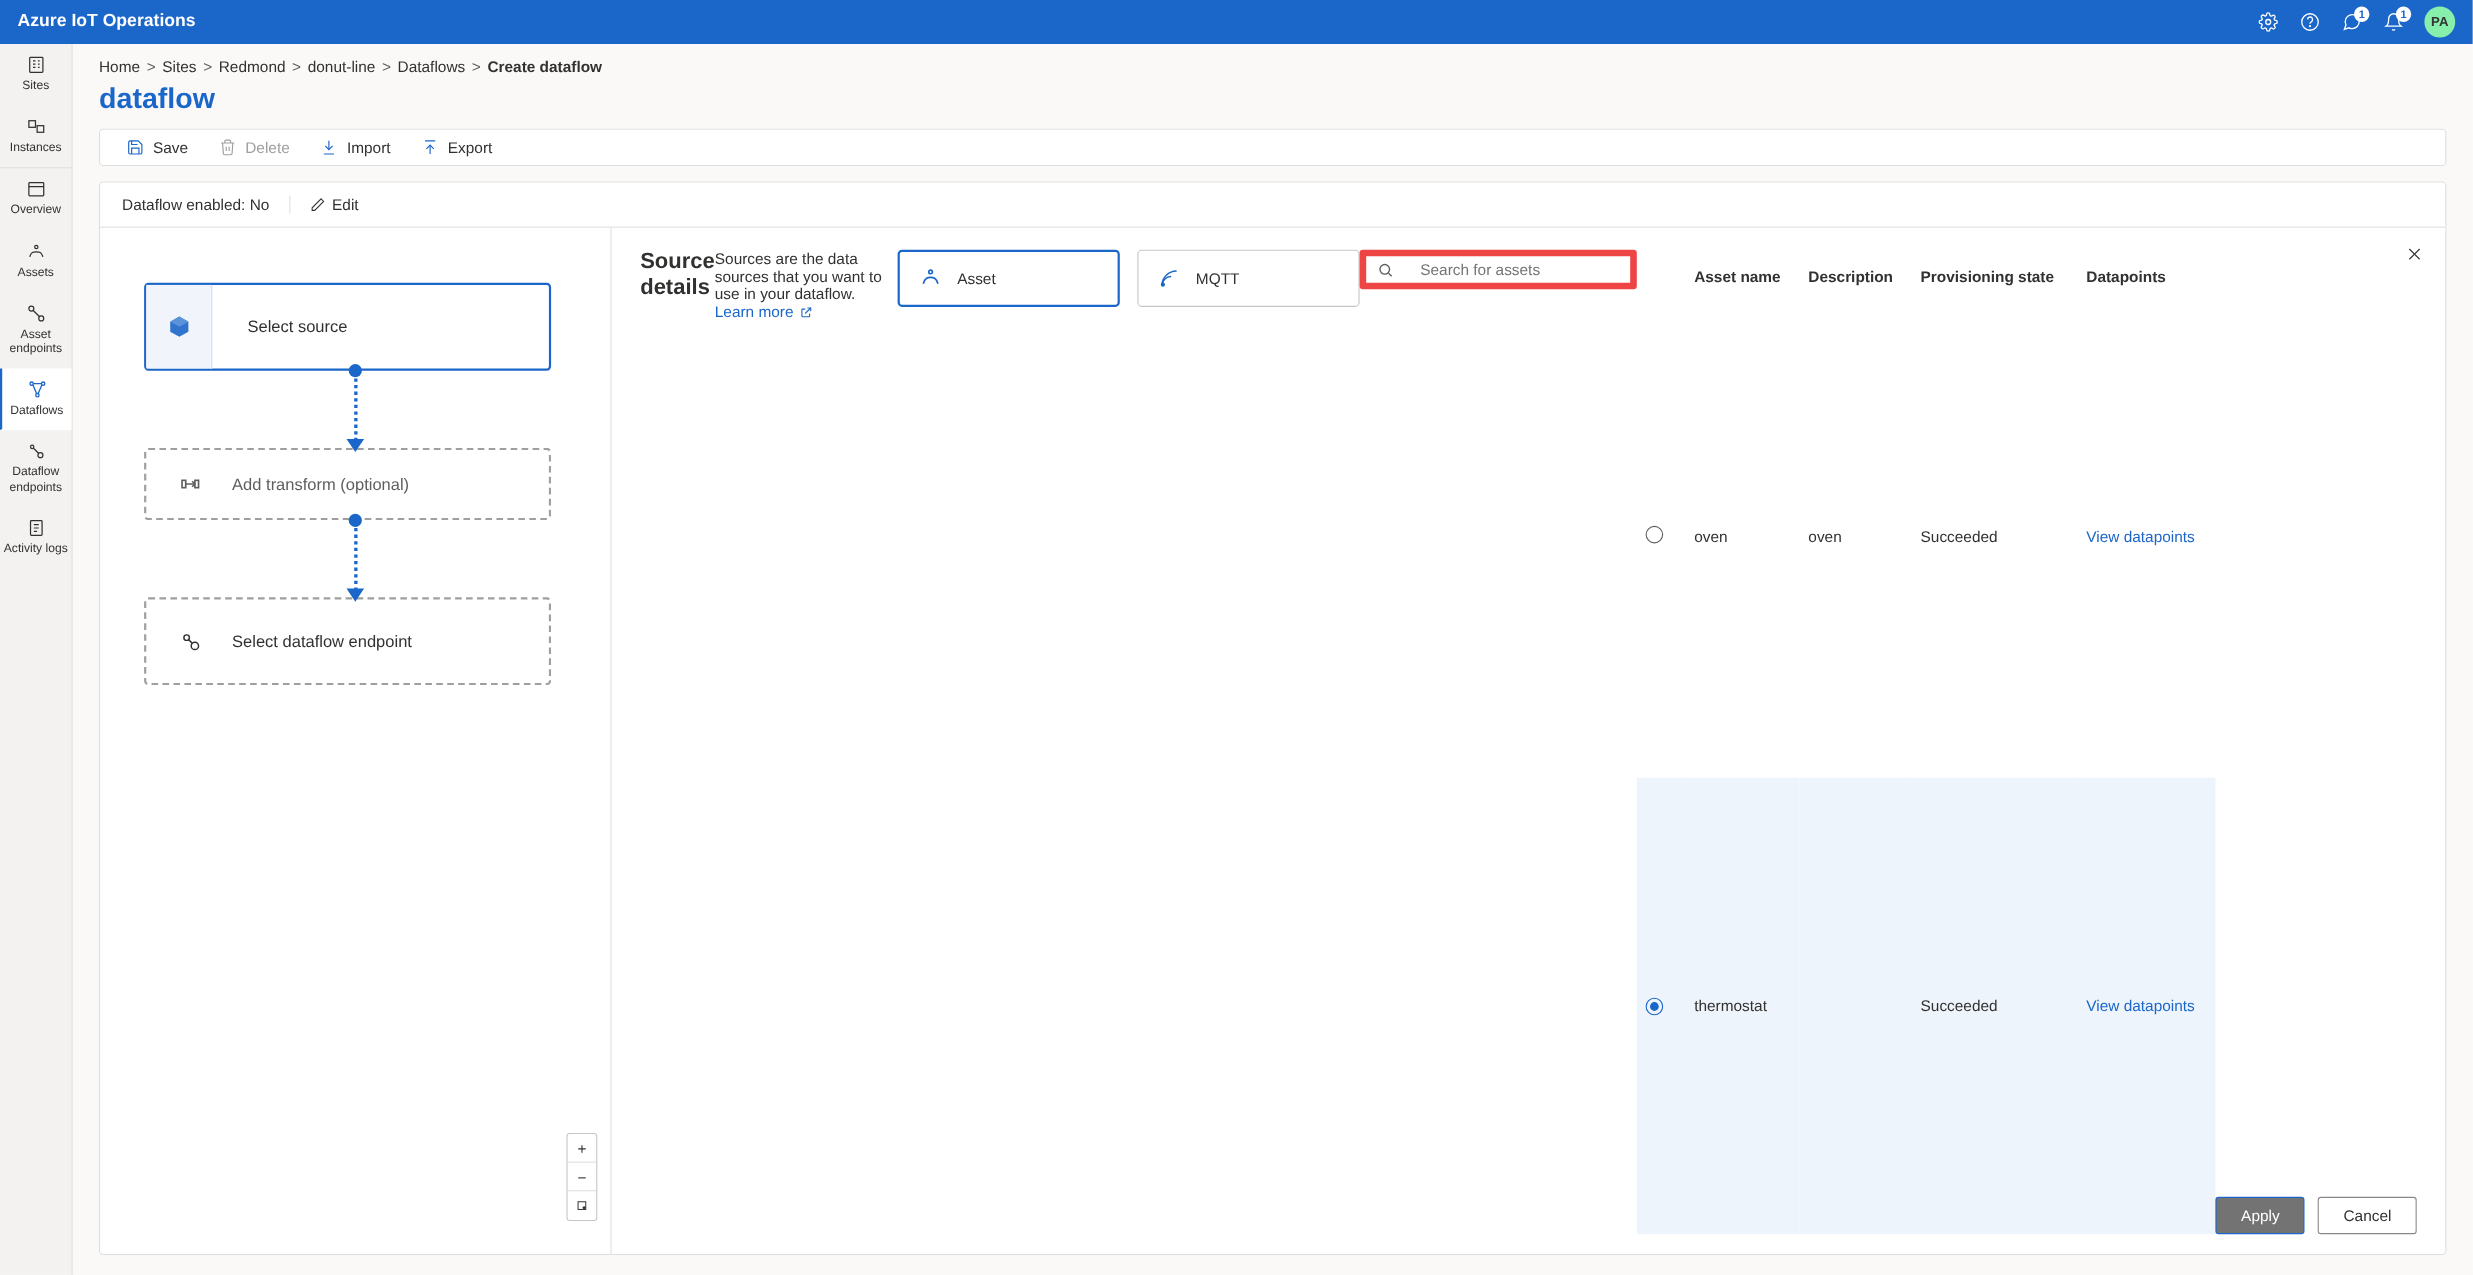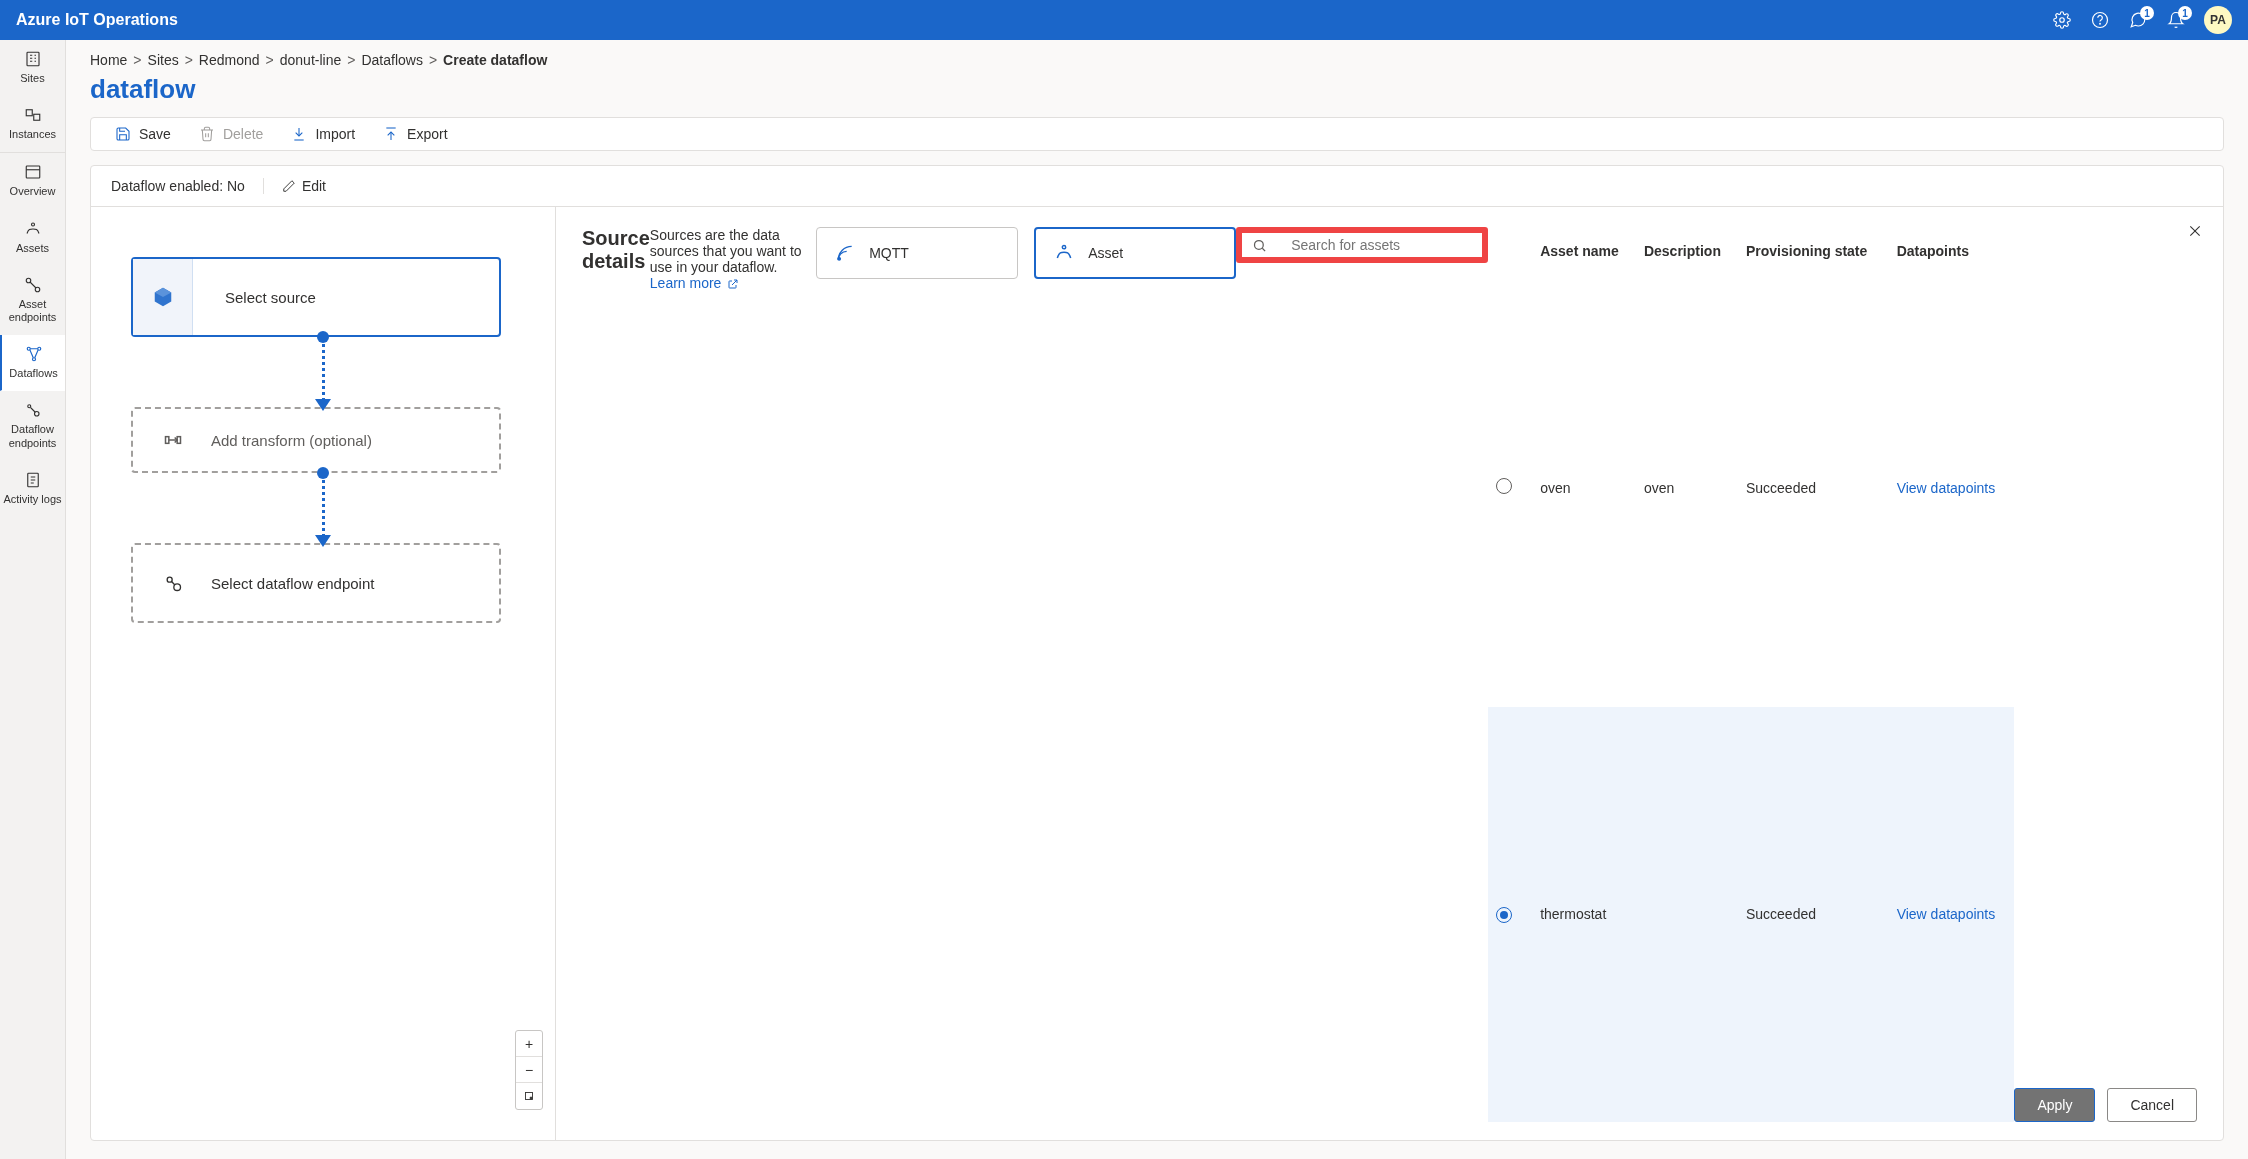--- a/index.html
+++ b/index.html
@@ -25,21 +25,21 @@
   .hicon { position: relative; cursor: pointer; display:flex; align-items:center; justify-content:center; width:20px; height:20px;}
   .hbadge {
     position: absolute; top:-4px; right:-6px;
     background:#fff; color:#1b66c9;
     border-radius:50%; font-size:10px; width:14px; height:14px;
     display:flex; align-items:center; justify-content:center;
     font-weight:600;
   }
   .avatar {
     width:28px; height:28px; border-radius:50%;
-    background:#fef9c3; color:#333;
+    background:#86efac; color:#333;
     display:flex; align-items:center; justify-content:center;
     font-size:12px; font-weight:600; cursor:pointer;
   }
   .shell { display:flex; height: calc(100vh - 40px); }
   .sidenav {
     width: 66px; background:#f3f2f1; border-right:1px solid #e1dfdd;
     display:flex; flex-direction:column;
   }
   .sidenav-item {
     display:flex; flex-direction:column; align-items:center; justify-content:center;
@@ -433,38 +433,38 @@
               <span>Learn more</span>
               <svg style="display:inline; vertical-align:middle; margin-left:2px;" width="12" height="12" viewBox="0 0 24 24" fill="none" stroke="#1b66c9" stroke-width="2">
                   <path d="M14 4h6v6"></path>
                   <path d="M20 4L10 14"></path>
                   <path d="M18 14v5a1 1 0 0 1-1 1H5a1 1 0 0 1-1-1V7a1 1 0 0 1 1-1h5"></path>
                 </svg>
             </a>
           </div>
 
           <div class="tab-row">
+            <div class="srctab active">
+              <span class="ticon">
+                <svg width="20" height="20" viewBox="0 0 24 24" fill="none" stroke="#1b66c9" stroke-width="1.8">
+                    <path d="M4 18c2-7 5-7 8-7s6 0 8 7"></path>
+                    <circle cx="12" cy="5" r="2"></circle>
+                  </svg>
+              </span>
+              <span>Asset</span>
+            </div>
             <div class="srctab">
               <span class="ticon">
                 <svg width="20" height="20" viewBox="0 0 24 24" fill="none" stroke="#1b66c9" stroke-width="1.6">
                     <path d="M4 20a16 16 0 0 1 16-16"></path>
                     <path d="M4 20a10 10 0 0 1 10-10"></path>
                     <circle cx="5" cy="19" r="1.5" fill="#1b66c9"></circle>
                   </svg>
               </span>
               <span>MQTT</span>
-            </div>
-            <div class="srctab active">
-              <span class="ticon">
-                <svg width="20" height="20" viewBox="0 0 24 24" fill="none" stroke="#1b66c9" stroke-width="1.8">
-                    <path d="M4 18c2-7 5-7 8-7s6 0 8 7"></path>
-                    <circle cx="12" cy="5" r="2"></circle>
-                  </svg>
-              </span>
-              <span>Asset</span>
             </div>
           </div>
 
           <div class="search-row">
             <svg width="15" height="15" viewBox="0 0 24 24" fill="none" stroke="#605e5c" stroke-width="2">
                 <circle cx="11" cy="11" r="7"></circle>
                 <line x1="21" y1="21" x2="16.5" y2="16.5"></line>
               </svg>
             <input placeholder="Search for assets" style="">
           </div>

